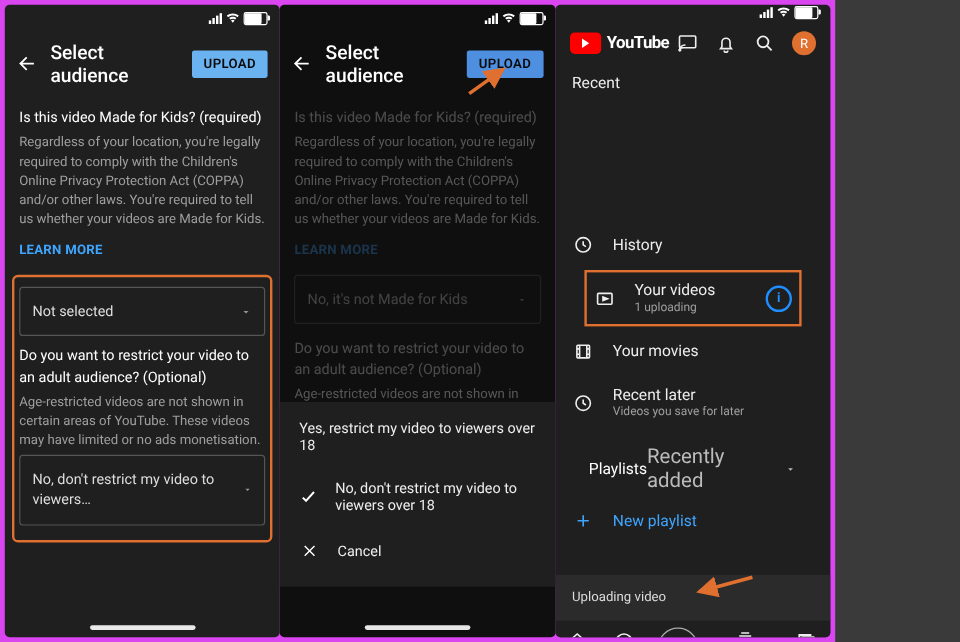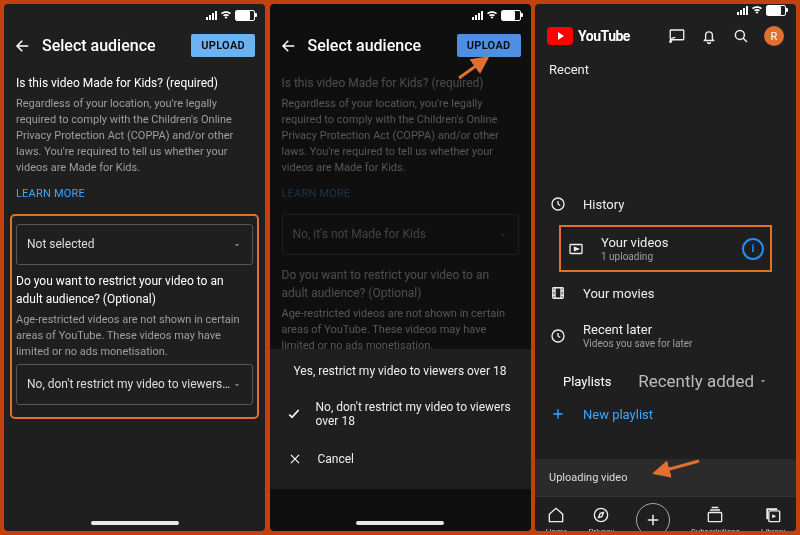--- a/index.html
+++ b/index.html
@@ -1,34 +1,34 @@
 <!DOCTYPE html>
 <html><head>
 <meta charset="utf-8">
 <style>
 html,body{margin:0;padding:0;background:#3a3a3a;font-family:-apple-system,Roboto,Arial,sans-serif}
-.stage{width:800px;height:535px;display:flex;justify-content:space-between;padding:4px;box-sizing:border-box;background:#c2410c}
+.stage{width:696px;height:535px;display:flex;justify-content:flex-end;padding:4px;box-sizing:border-box;background:#d946ef}
 .phone{width:261px;height:527px;background:#1f1f1f;border-radius:4px;overflow:hidden;position:relative;display:flex;flex-direction:column;color:#fff}
 .phone.dim{background:#0f0f0f}
 .statusbar{height:22px;display:flex;justify-content:flex-end;align-items:center;gap:3px;padding:0 10px;font-size:10px}
 .bars{display:flex;align-items:flex-end;gap:1px;height:9px}
 .bars i{width:2px;background:#fff;display:block}
 .bars i:nth-child(1){height:3px}.bars i:nth-child(2){height:5px}.bars i:nth-child(3){height:7px}.bars i:nth-child(4){height:9px}
 .wifi{width:12px;height:12px}
 .batt{width:18px;height:9px;border:1px solid #fff;border-radius:2px;position:relative}
 .batt::after{content:'';position:absolute;right:-3px;top:2px;width:2px;height:4px;background:#fff;border-radius:0 1px 1px 0}
 .batt i{display:block;height:100%;width:75%;background:#fff;border-radius:1px}
 .titlebar{display:flex;align-items:center;padding:8px 10px;gap:10px}
 .back{width:18px;height:18px;flex:0 0 auto}
 .title{font-size:16px;font-weight:500;flex:1}
 .btn-upload{background:#6bb3f0;color:#0a0a0a;font-size:11px;font-weight:600;padding:5px 10px;border-radius:2px;letter-spacing:.3px}
 .btn-upload.bright{background:#4f8fe0}
 .content{padding:4px 12px 0;font-size:11px;color:#9f9f9f;line-height:1.45}
 .q{color:#fff;font-size:12px;margin:6px 0 4px}
-.link{color:#3ea6ff;font-size:11px;font-weight:400;margin:10px 0 12px;letter-spacing:.2px}
+.link{color:#3ea6ff;font-size:11px;font-weight:700;margin:10px 0 12px;letter-spacing:.2px}
 .select{border:1px solid #555;border-radius:3px;padding:11px 10px;display:flex;align-items:center;justify-content:space-between;color:#ddd;font-size:12px;margin:4px 0 12px}
 .select .chev{width:10px;height:10px;opacity:.7}
 .hl{border:2px solid #e07030;border-radius:5px;padding:4px;margin:12px -6px}
 .hl .select{margin-bottom:8px}
 .dim .content,.dim .q,.dim .link,.dim .select{opacity:.5}
 .sheet{position:absolute;left:0;right:0;bottom:42px;background:#1f1f1f;padding:4px 0 10px}
 .sheet-row{display:flex;align-items:center;gap:14px;padding:11px 16px;color:#eee;font-size:12px}
 .sheet-row .mark{width:18px;height:18px;display:flex;align-items:center;justify-content:center}
 .sheet-row.center{justify-content:center}
 .arrow-anno{position:absolute;pointer-events:none}

